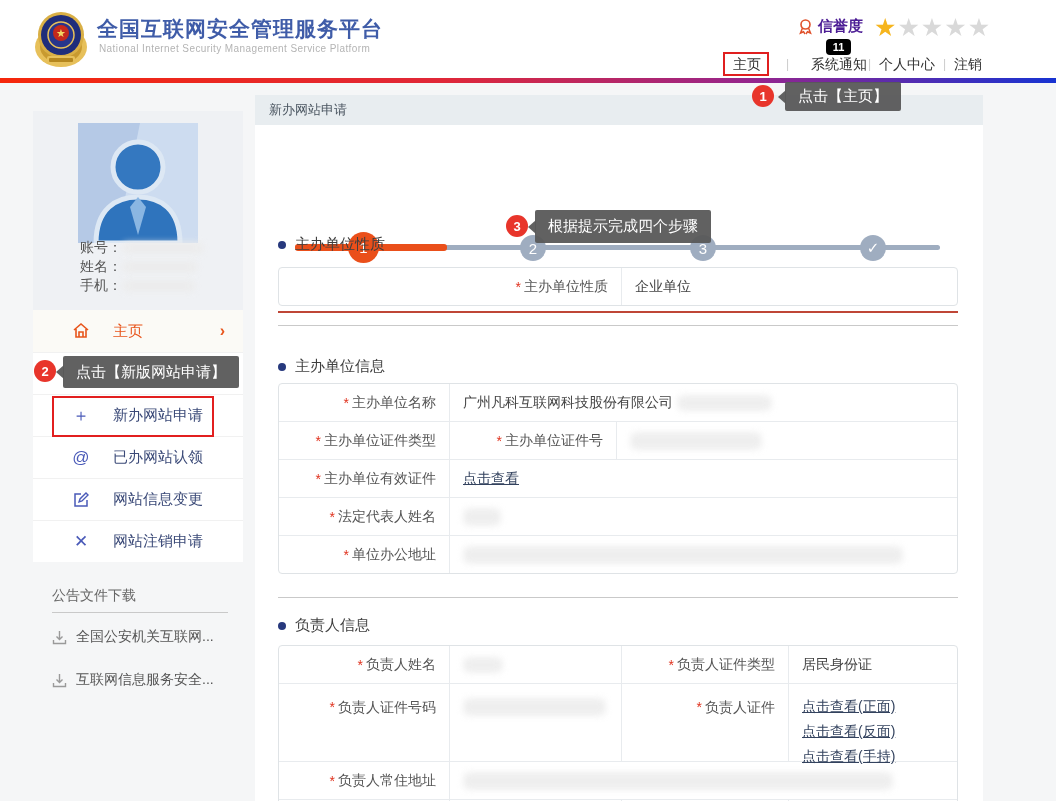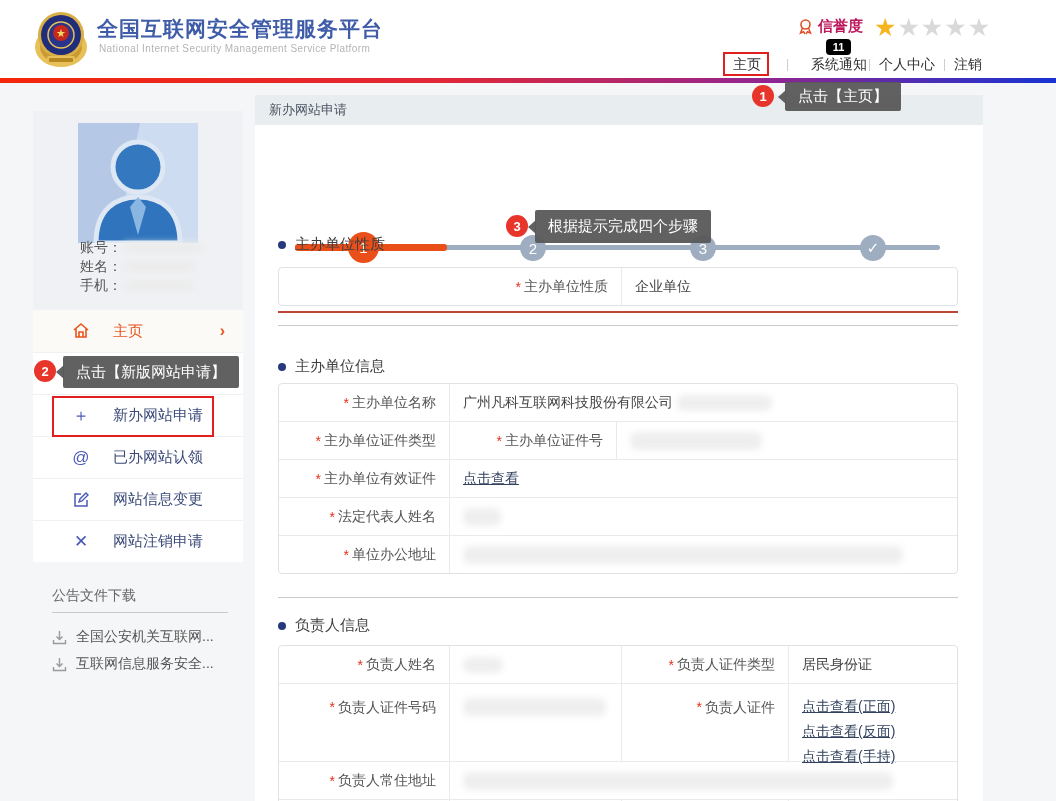--- a/index.html
+++ b/index.html
@@ -5,21 +5,21 @@
   * { margin:0; padding:0; box-sizing:border-box; }
   html,body { width:1056px; height:801px; }
   body { font-family:"Liberation Sans","DejaVu Sans",sans-serif; background:#f5f6f7; }
   #page { position:relative; width:1056px; height:801px; overflow:hidden; background:#f5f6f7; }
 
   
   .header { position:absolute; left:0; top:0; width:1056px; height:78px; background:#fff; }
   .logo { position:absolute; left:33px; top:9px; width:56px; height:60px; }
   .brand-title { position:absolute; left:97px; top:15px; font-size:21px; font-weight:bold; color:#3f5ca8; letter-spacing:1px; }
   .brand-sub { position:absolute; left:99px; top:43px; font-size:10px; color:#b4b4b4; letter-spacing:.4px; }
-  .rep { position:absolute; left:797px; top:17px; display:flex; align-items:center; gap:4px; color:#be185d; font-size:15px; font-weight:bold;text-align:center; }
+  .rep { position:absolute; left:797px; top:17px; display:flex; align-items:center; gap:4px; color:#4c1d95; font-size:15px; font-weight:bold;text-align:center; }
   .stars { position:absolute; left:874px; top:13px; font-size:25px; letter-spacing:1px; color:#d9d9d9; }
   .stars .filled { color:#f6b51e; }
   .notif-badge { position:absolute; left:826px; top:39px; min-width:25px; height:16px; background:#000000; color:#fff; font-size:11px; font-weight:bold; border-radius:4px; display:flex; align-items:center; justify-content:center; padding:0 4px; }
   .nav-item { position:absolute; top:56px; font-size:14px; color:#333; cursor:pointer; }
   .nav-sep { position:absolute; top:57px; font-size:12px; color:#ccc; }
   .nav-home-box { position:absolute; left:723px; top:52px; width:46px; height:24px; border:2px solid #e01f1f; }
   .grad-bar { position:absolute; left:0; top:78px; width:1056px; height:5px;
     background:linear-gradient(90deg,#f5270b 0%,#e02738 42%,#93258f 72%,#1733d2 100%); }
 
   
@@ -186,21 +186,21 @@
   </div>
 
   <div class="downloads-title">公告文件下载</div>
   <div class="downloads-divider"></div>
   <div class="dl-item" style="top:628px;">
     <svg width="15" height="15" viewBox="0 0 15 15">
         <path d="M7.5 1 V9 M4.5 6.5 L7.5 9.5 L10.5 6.5 M1.5 10 V13.5 H13.5 V10" fill="none" stroke="#9a9a9a" stroke-width="1.4"></path>
       </svg>
     <span>全国公安机关互联网...</span>
   </div>
-  <div class="dl-item" style="top:655px;">
+  <div class="dl-item" style="top:671px;">
     <svg width="15" height="15" viewBox="0 0 15 15">
         <path d="M7.5 1 V9 M4.5 6.5 L7.5 9.5 L10.5 6.5 M1.5 10 V13.5 H13.5 V10" fill="none" stroke="#9a9a9a" stroke-width="1.4"></path>
       </svg>
     <span>互联网信息服务安全...</span>
   </div>
 
   <div class="red-box" style="left:52px;top:396px;width:162px;height:41px;"></div>
 
   <div class="main">
     <div class="main-titlebar">新办网站申请</div>

